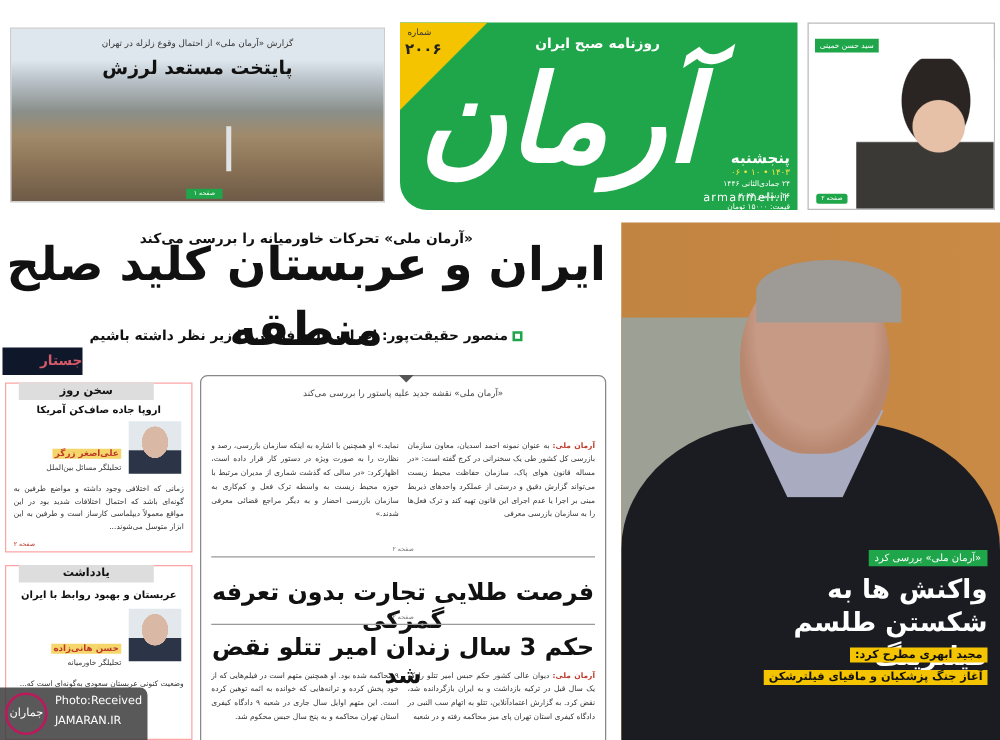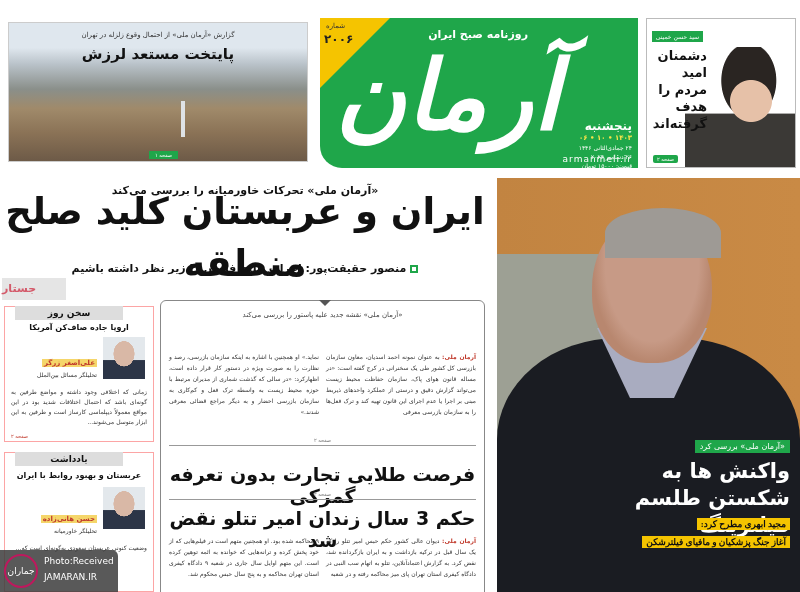--- a/index.html
+++ b/index.html
@@ -10,21 +10,21 @@
 
   
   .masthead { left: 320px; top: 18px; width: 318px; height: 150px; background: #1fa64a; border-radius: 0 0 0 22px; overflow: hidden; }
   .mast-logo { position: absolute; left: 10px; top: 10px; width: 235px; height: 135px; color: #fff; font-family: "DejaVu Serif", serif; font-size: 96px; font-weight: bold; line-height: 135px; text-align: center; letter-spacing: -6px; font-style: italic; }
   .mast-tagline { position: absolute; right: 110px; top: 10px; color: #fff; font-size: 11px; font-weight: bold; }
   .issue-badge { position: absolute; left: 0; top: 0; width: 0; height: 0; border-top: 70px solid #f5c400; border-right: 70px solid transparent; }
   .issue-label { position: absolute; left: 6px; top: 4px; font-size: 7px; color: #333; direction: rtl; }
   .issue-num { position: absolute; left: 4px; top: 14px; font-size: 12px; font-weight: bold; color: #222; }
   .date-block { position: absolute; right: 6px; top: 100px; color: #fff; text-align: right; font-size: 6px; line-height: 9px; }
   .date-day { font-size: 12px; font-weight: bold; color: #fff; line-height: 16px; }
-  .date-solar { color: #f5e44a; font-weight: bold; font-size: 7px; margin-left: 46px; }
+  .date-solar { color: #f5e44a; font-weight: normal; font-size: 7px; margin-left: 46px; }
   .mast-url { position: absolute; right: 6px; bottom: 4px; color: #fff; font-size: 9px; direction: ltr; letter-spacing: 1px; }
 
   
   .tr-box { left: 646px; top: 18px; width: 150px; height: 150px; border: 1px solid #bbb; background: #fff; overflow: hidden; }
   .tr-photo { position: absolute; right: 0; bottom: 0; width: 110px; height: 120px; background: radial-gradient(ellipse at 60% 45%, #e6c1a8 0 22%, transparent 23%), radial-gradient(ellipse at 58% 28%, #2a2522 0 30%, transparent 31%), linear-gradient(180deg, #fff 0 55%, #3b3936 56% 100%); }
   .tr-kicker { position: absolute; right: 92px; top: 12px; background: #1fa64a; color: #fff; font-size: 6px; padding: 2px 4px; }
   .tr-title { position: absolute; right: 88px; top: 28px; font-size: 13px; font-weight: bold; line-height: 17px; width: 60px; text-align: right; }
   .tr-page { position: absolute; left: 6px; bottom: 4px; background: #1fa64a; color: #fff; font-size: 5px; padding: 1px 4px; border-radius: 2px; }
 
   
@@ -43,34 +43,34 @@
   
   .big-photo { left: 497px; top: 178px; width: 303px; height: 414px; background: linear-gradient(90deg, #c28441 0%, #c98a45 100%); overflow: hidden; }
   .bp-chair { position: absolute; left: 0; top: 76px; width: 120px; height: 200px; background: #9da094; }
   .bp-head { position: absolute; left: 95px; top: 35px; width: 120px; height: 150px; border-radius: 50% 50% 45% 45%; background: radial-gradient(ellipse at 50% 35%, #c79a86 0 55%, #b8876f 70%); }
   .bp-hair { position: absolute; left: 108px; top: 30px; width: 116px; height: 50px; border-radius: 50% 50% 0 0; background: #9e9a95; }
   .bp-body { position: absolute; left: 0; top: 160px; width: 303px; height: 254px; background: #1a1c22; border-radius: 40% 40% 0 0; }
   .bp-collar { position: absolute; left: 100px; top: 150px; width: 110px; height: 70px; background: #a9acc0; clip-path: polygon(0 0, 100% 0, 70% 100%, 30% 100%); }
 
   .bp-kicker { position: absolute; right: 10px; top: 262px; background: #1fa64a; color: #fff; font-size: 8px; padding: 2px 5px; }
   .bp-title { position: absolute; right: 10px; top: 280px; color: #fff; font-size: 21px; font-weight: bold; line-height: 27px; text-align: right; width: 200px; }
-  .bp-hl { position: absolute; right: 10px; background: #f5c400; color: #111; font-size: 9px; font-weight: bold; padding: 1px 4px; font-family: Liberation Serif, serif; }
+  .bp-hl { position: absolute; right: 10px; background: #f5c400; color: #111; font-size: 9px; font-weight: bold; padding: 1px 4px; }
 
   
   .center-box { left: 160px; top: 300px; width: 325px; height: 364px; border: 1px solid #888; border-radius: 6px 6px 0 0; background: #fff; }
   .cb-notch { position: absolute; left: 158px; top: -1px; width: 0; height: 0; border-left: 6px solid transparent; border-right: 6px solid transparent; border-top: 6px solid #555; }
   .art-kicker { position: absolute; width: 100%; text-align: center; font-size: 7px; color: #444; }
   .art-title { position: absolute; width: 100%; text-align: center; font-weight: bold; }
   .art-col { position: absolute; font-size: 6px; line-height: 11px; color: #333; text-align: justify; }
   .art-col .lead { color: #c0392b; font-weight: bold; }
   .sep { position: absolute; left: 8px; right: 8px; height: 1px; background: #999; }
   .sep-label { position: absolute; width: 100%; text-align: center; font-size: 5px; color: #777; }
 
   
-  .jostar { left: 2px; top: 278px; width: 64px; height: 22px; background: #e5e5e5; color: #d45a6a; font-size: 11px; font-weight: bold; text-align: left; line-height: 22px; }
+  .jostar { left: 2px; top: 278px; width: 64px; height: 22px; background: #0f172a; color: #d45a6a; font-size: 11px; font-weight: bold; text-align: right; line-height: 22px; }
   .left-box { left: 4px; width: 150px; border: 1px solid #fca5a5; background: #fff; }
   .lb-head { position: absolute; top: -1px; right: 30px; left: 10px; height: 14px; background: #ddd; text-align: center; font-size: 9px; font-weight: bold; line-height: 14px; }
   .lb-title { position: absolute; width: 100%; text-align: center; font-size: 8px; font-weight: bold; }
   .lb-photo { position: absolute; right: 8px; width: 42px; height: 42px; background: radial-gradient(ellipse at 50% 40%, #d9b8a6 0 35%, transparent 36%), linear-gradient(180deg, #e3e8ec 0 55%, #2c3547 56%); }
   .lb-name { position: absolute; right: 56px; background: #f5d66a; font-size: 7px; font-weight: bold; padding: 0 2px; color: #c0392b; }
   .lb-role { position: absolute; right: 56px; font-size: 6px; color: #333; }
   .lb-text { position: absolute; left: 6px; right: 6px; font-size: 6px; line-height: 10px; color: #333; text-align: justify; }
   .lb-page { position: absolute; left: 6px; font-size: 5px; color: #c0392b; }
 
   
@@ -101,21 +101,20 @@
     <div>۲۴ جمادی‌الثانی ۱۴۴۶</div>
     <div>۲۶ دسامبر ۲۰۲۴</div>
     <div>قیمت: ۱۵۰۰۰ تومان</div>
   </div>
   <div class="mast-url">armanmeli.ir</div>
 </div>
 
 <div class="abs tr-box">
   <div class="tr-photo"></div>
   <div class="tr-kicker">سید حسن خمینی</div>
-  <div class="tr-title">دشمنان امید مردم را هدف گرفته‌اند</div>
   <div class="tr-page">صفحه ۲</div>
 </div>
 
 <div class="abs main-kicker">«آرمان ملی» تحرکات خاورمیانه را بررسی می‌کند</div>
 <div class="abs main-title">ایران و عربستان کلید صلح منطقه</div>
 <div class="abs main-sub"><span class="sq"></span><span>منصور حقیقت‌پور: اعراب خلیج فارس را زیر نظر داشته باشیم</span></div>
 
 <div class="abs big-photo">
   <div class="bp-chair"></div>
   <div class="bp-body"></div>

